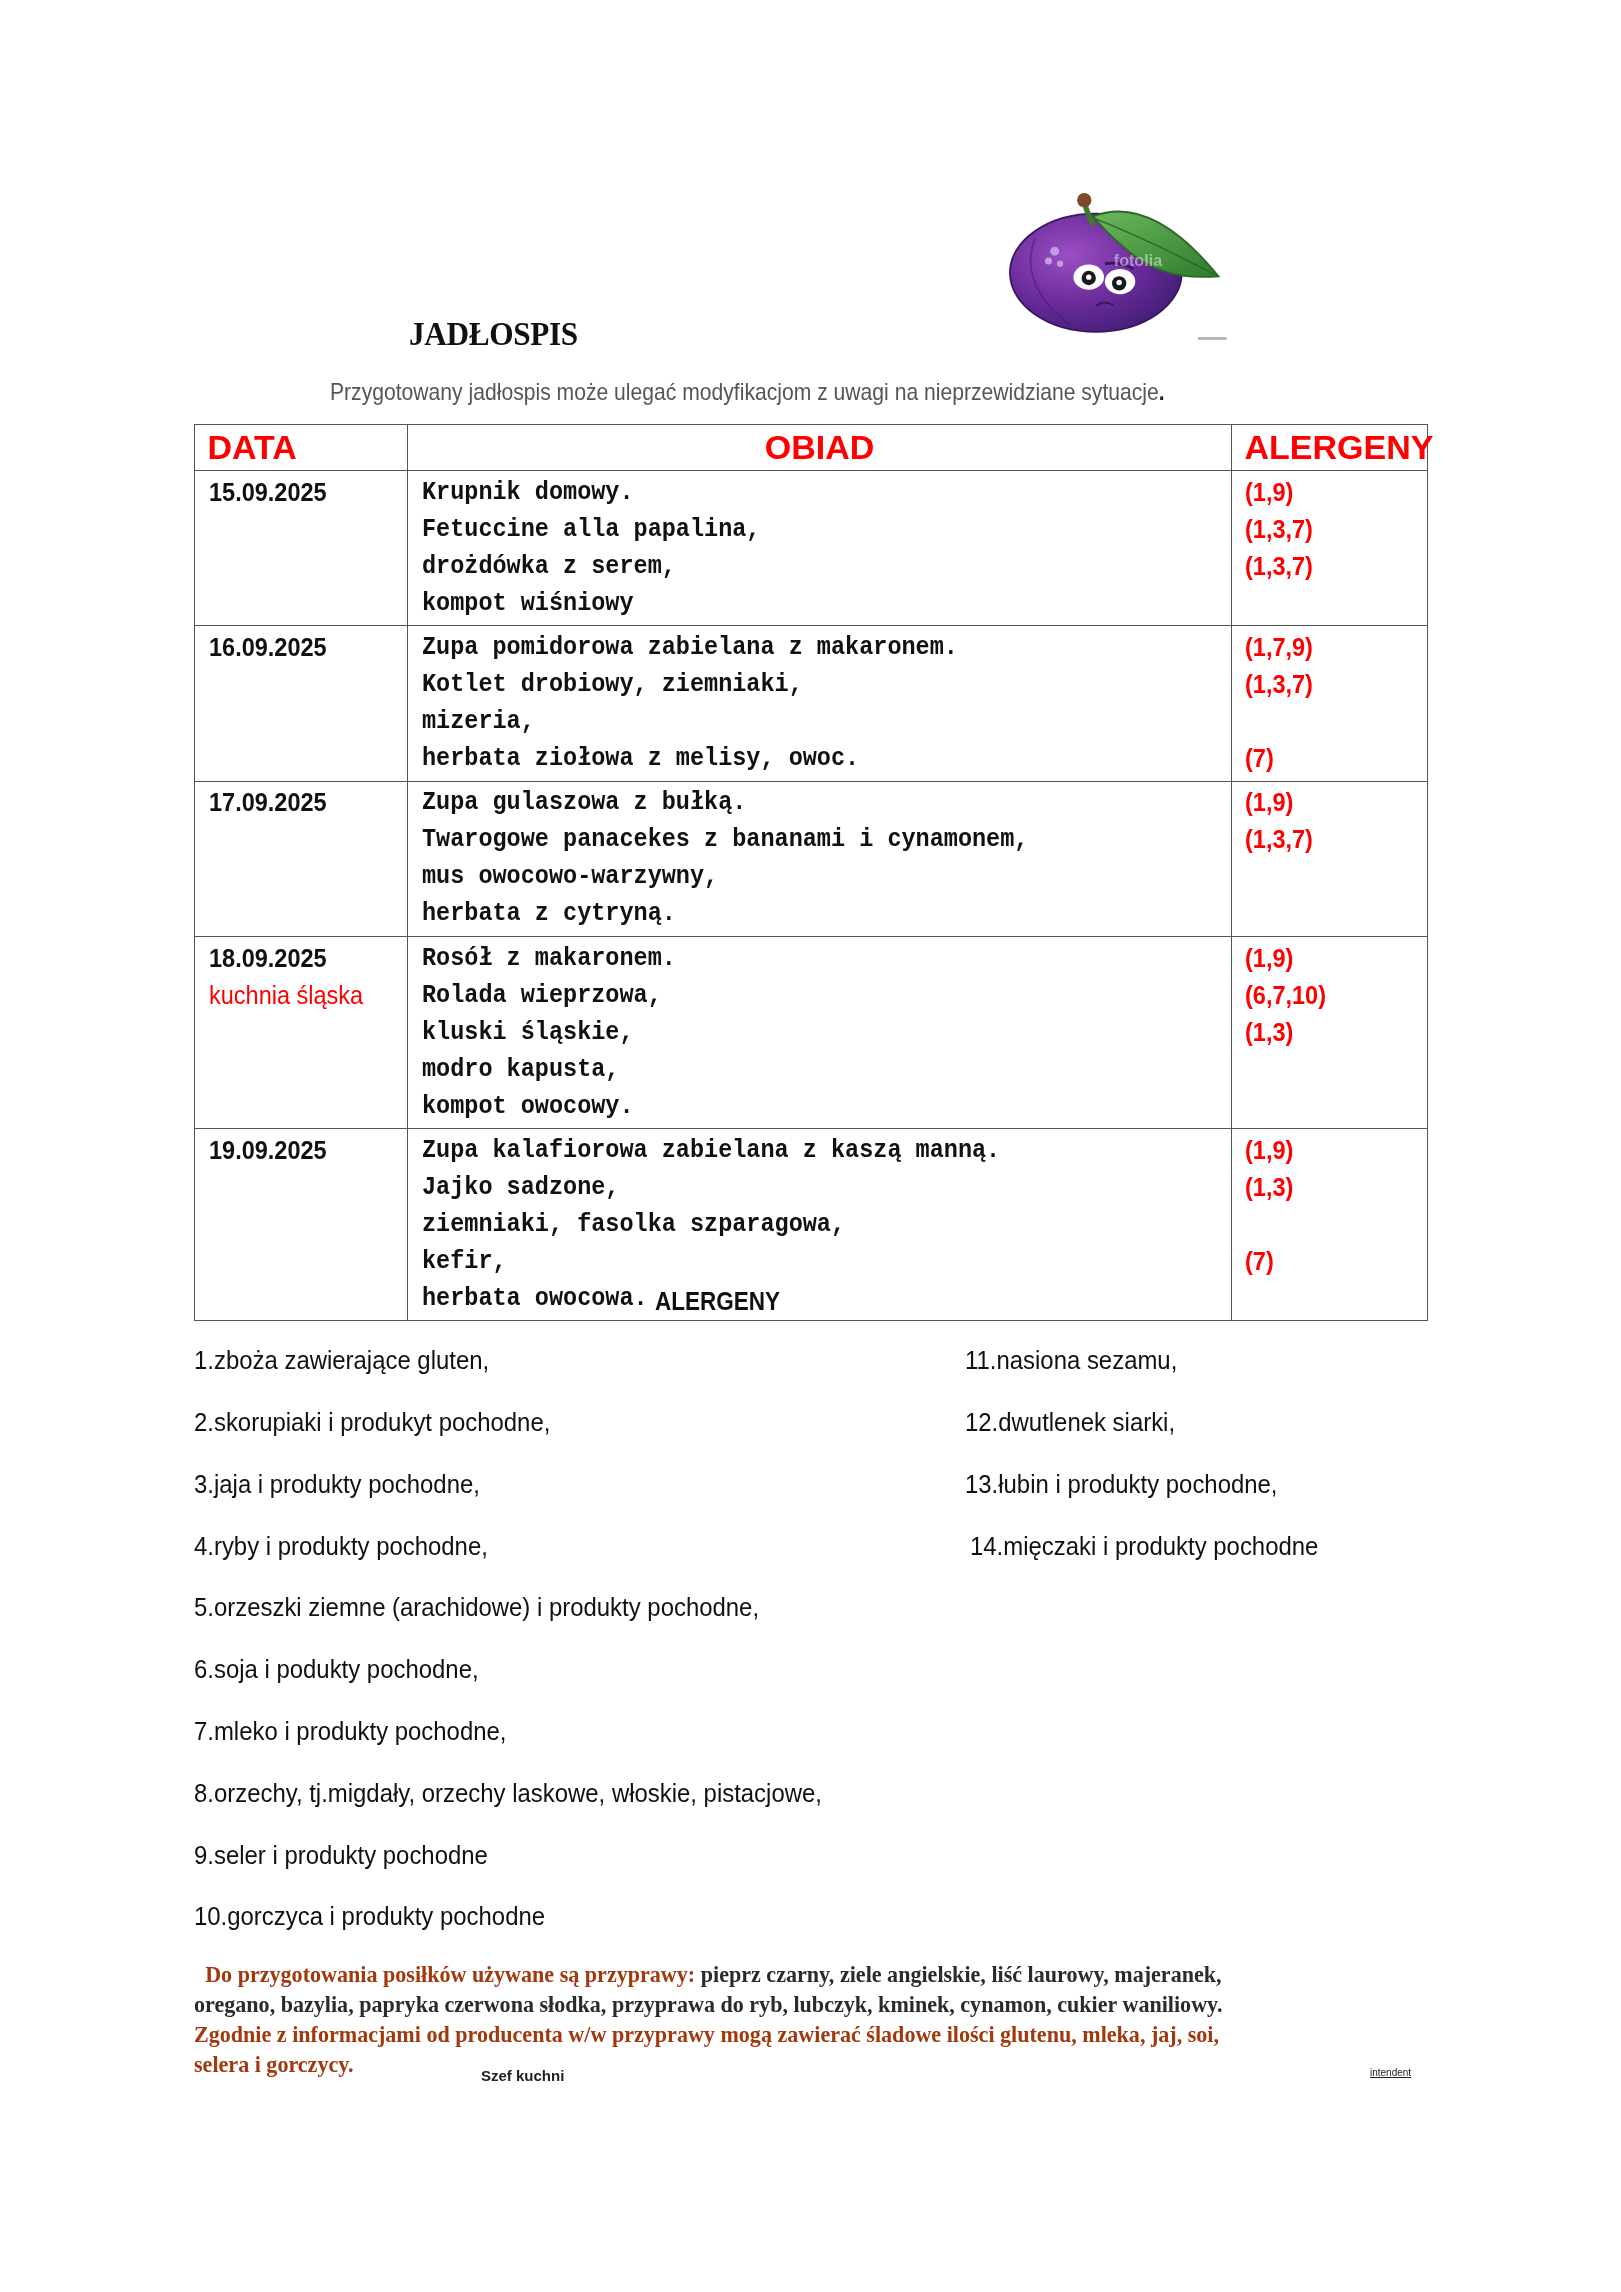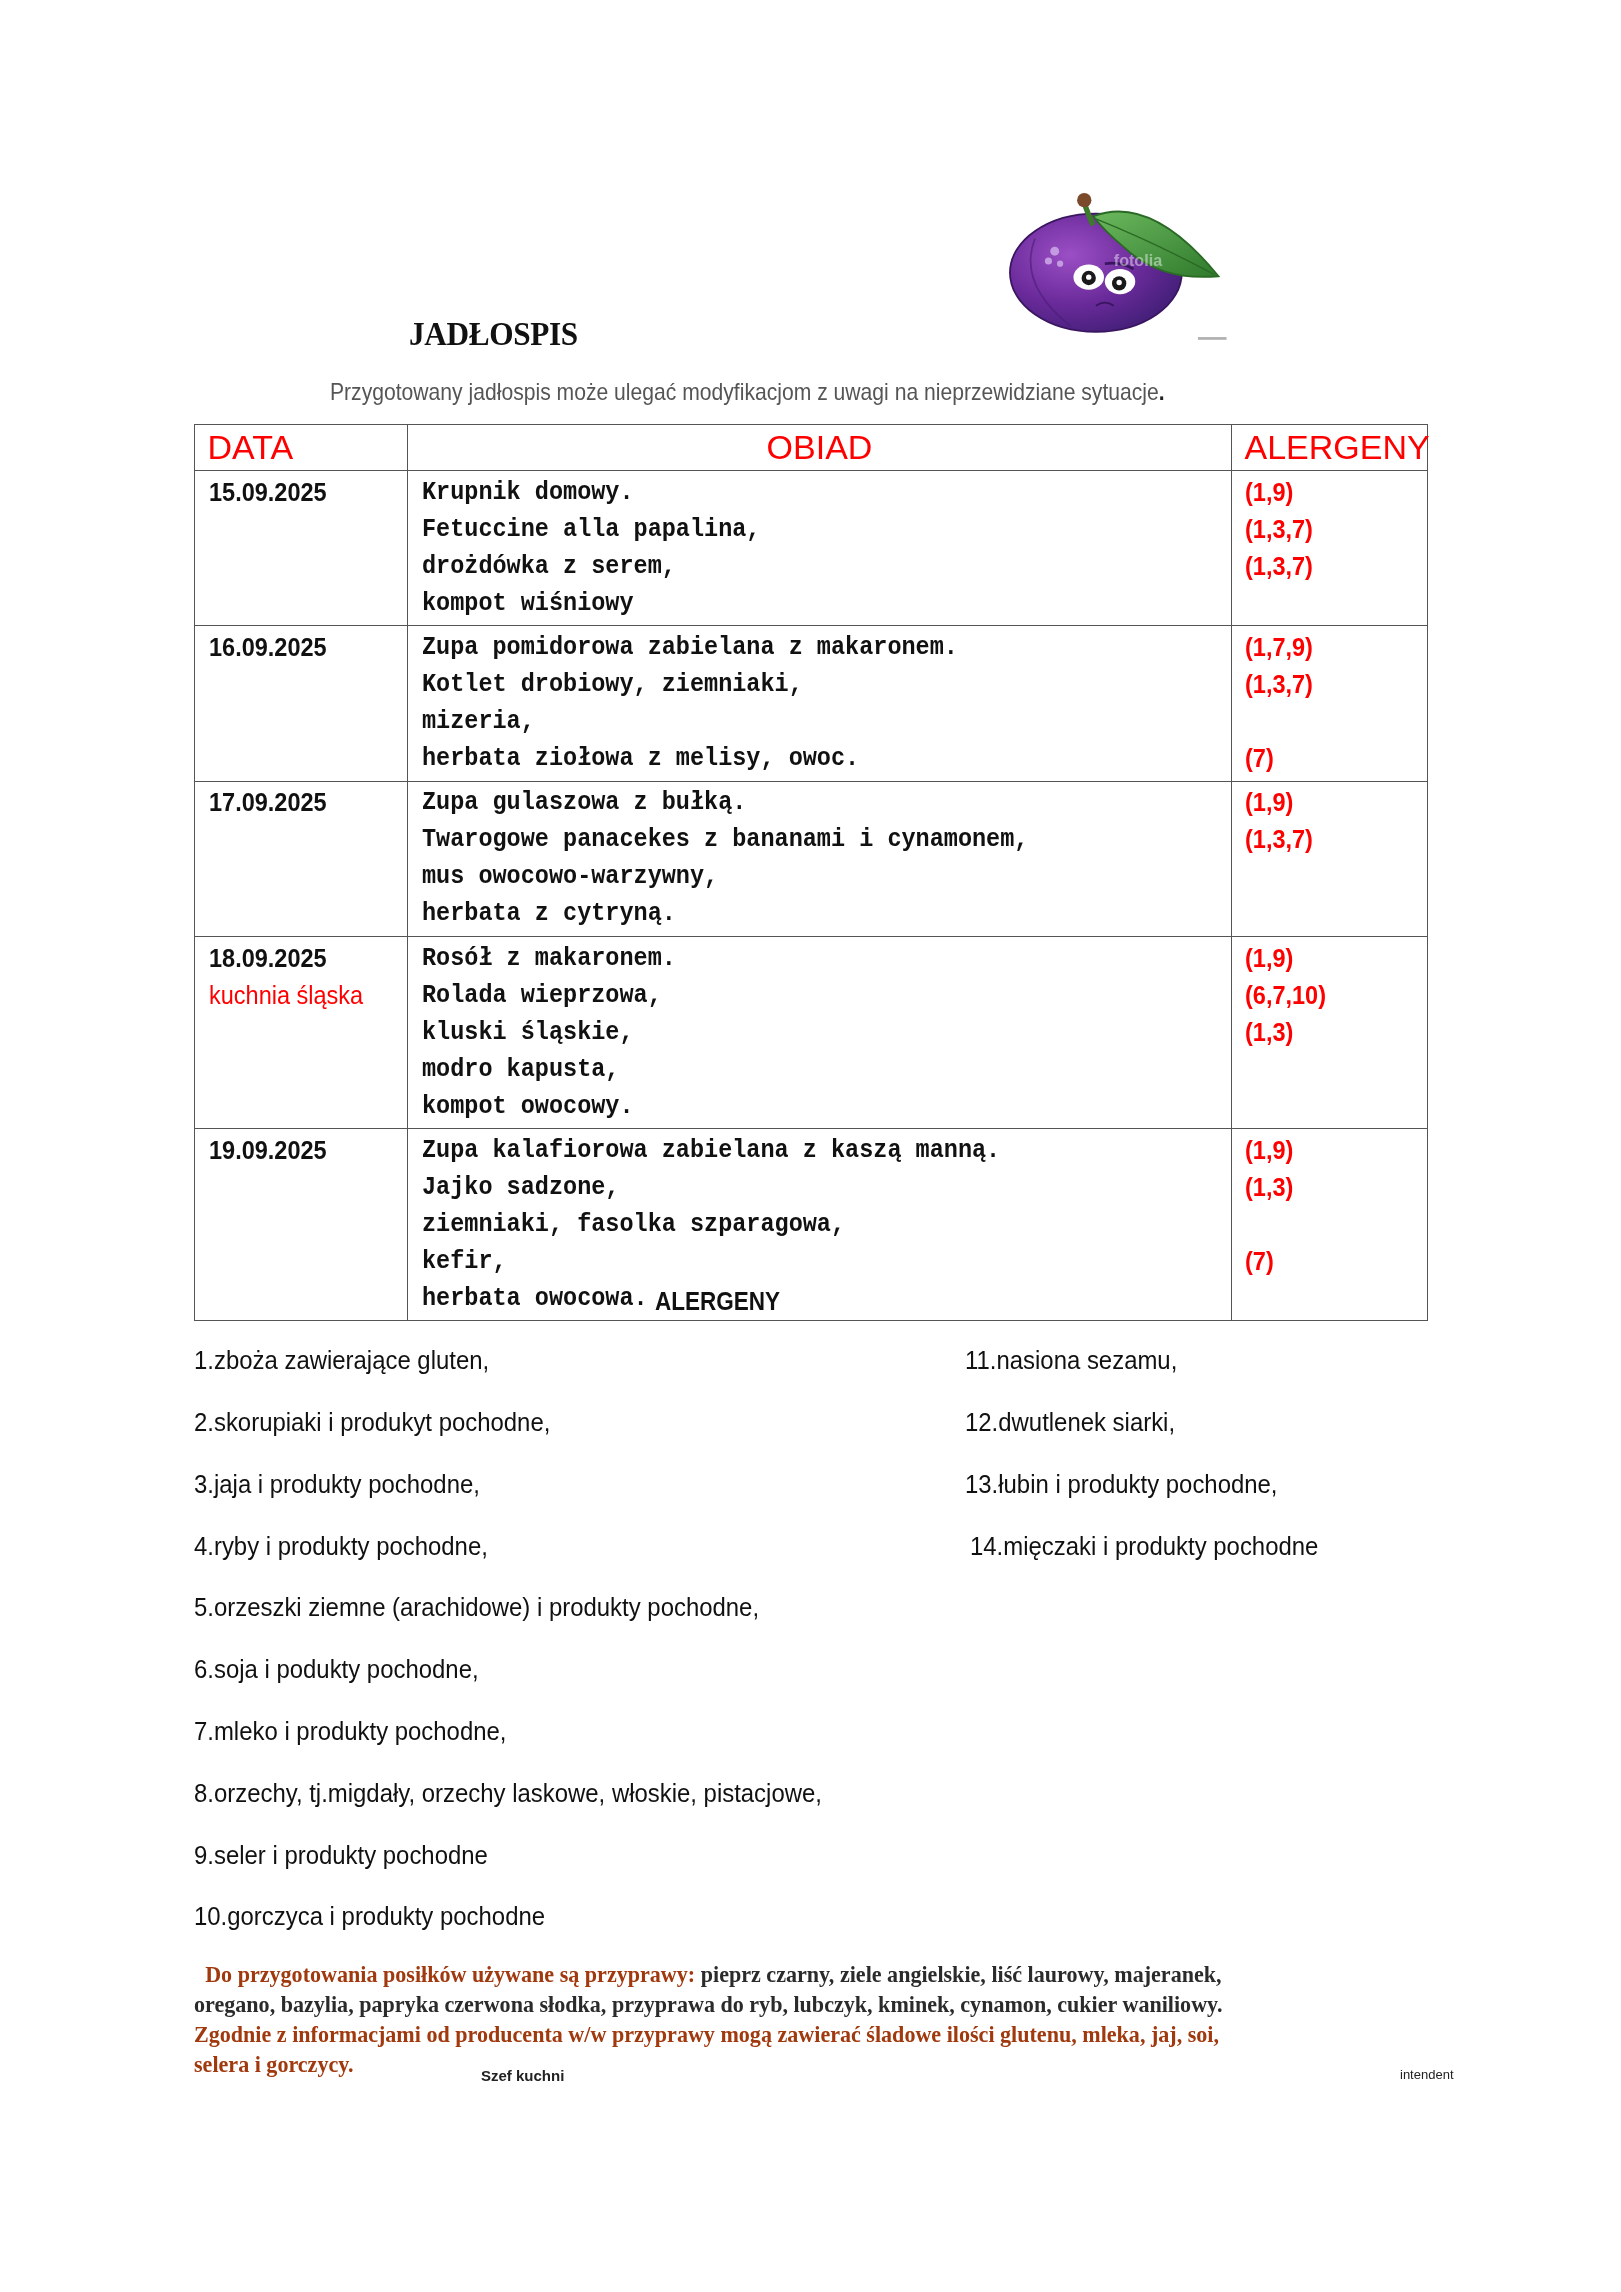--- a/index.html
+++ b/index.html
@@ -11,42 +11,42 @@
   #subtitle .dot { color: #222; font-weight: bold; }
 
   #logo { left: 999px; top: 176px; width: 260px; height: 179px; }
 
   
   #menu-table { left: 194px; top: 424px; width: 1233px; border-collapse: collapse; table-layout: fixed; }
   #menu-table td, #menu-table th { border: 1.8px solid #555; vertical-align: top; padding: 0; }
   #menu-table col.c1 { width: 213px; }
   #menu-table col.c2 { width: 824px; }
   #menu-table col.c3 { width: 196px; }
-  #menu-table th { height: 45px; color: #ff0000; font-weight: normal; font-size: 34px; line-height: 45px; text-align: left; padding-left: 12.5px; }
+  #menu-table th { height: 45px; color: #ff0000; font-weight: bold; font-size: 34px; line-height: 45px; text-align: left; padding-left: 12.5px; }
   #menu-table th.obiad { text-align: center; padding-left: 0; }
   .cell-lines { padding: 2.7px 0 3.6px 14.3px; }
   .line { font-size: 25px; font-weight: bold; line-height: 37px; height: 37px; white-space: nowrap; transform: scaleX(0.94); transform-origin: left top; }
   .date-line { color: #111; }
   .red { color: #ff0000; }
   .dish { color: #111; }
   .alg { color: #ff0000; font-size: 25px; }
   .cell-lines.dishes { padding-left: 14.3px; font-family: Liberation Mono, monospace; }
   .cell-lines.allergens { padding-left: 12.5px; }
 
   #allergen-heading { left: 655px; top: 1287px; font-size: 25px; font-weight: bold; color: #111; transform: scaleX(0.9); transform-origin: left top; }
 
   .allergen-item { position: absolute; font-size: 26px; color: #111; white-space: nowrap; transform: scaleX(0.92); transform-origin: left top; line-height: 30px; }
 
   #footer-note { left: 194px; top: 1960px; width: 1254px; font-family: "Liberation Serif", serif; font-weight: bold; font-size: 23px; line-height: 30px; color: #2b2b2b; }
   #footer-note .brown { color: #a0390e; }
   #footer-note .line1 { padding-left: 11.6px; white-space: nowrap; }
   #footer-note div { white-space: nowrap; transform: scaleX(0.96); transform-origin: left top; }
 
   #chef-label { left: 481px; top: 2067px; font-size: 15px; color: #222; font-weight: bold; }
-  #intendent-label { left: 1400px; top: 2067px; font-size: 13px; color: #222; }
+  #intendent-label { left: 1370px; top: 2067px; font-size: 10px; color: #222; text-decoration: underline; }
 </style>
 </head>
 <body>
 
 <div id="title" class="abs">JADŁOSPIS</div>
 
 <div id="logo" class="abs">
   <svg width="260" height="179" viewBox="0 0 290 200" xmlns="http://www.w3.org/2000/svg">
     <defs>
       <radialGradient id="plumGrad" cx="35%" cy="35%" r="70%">

